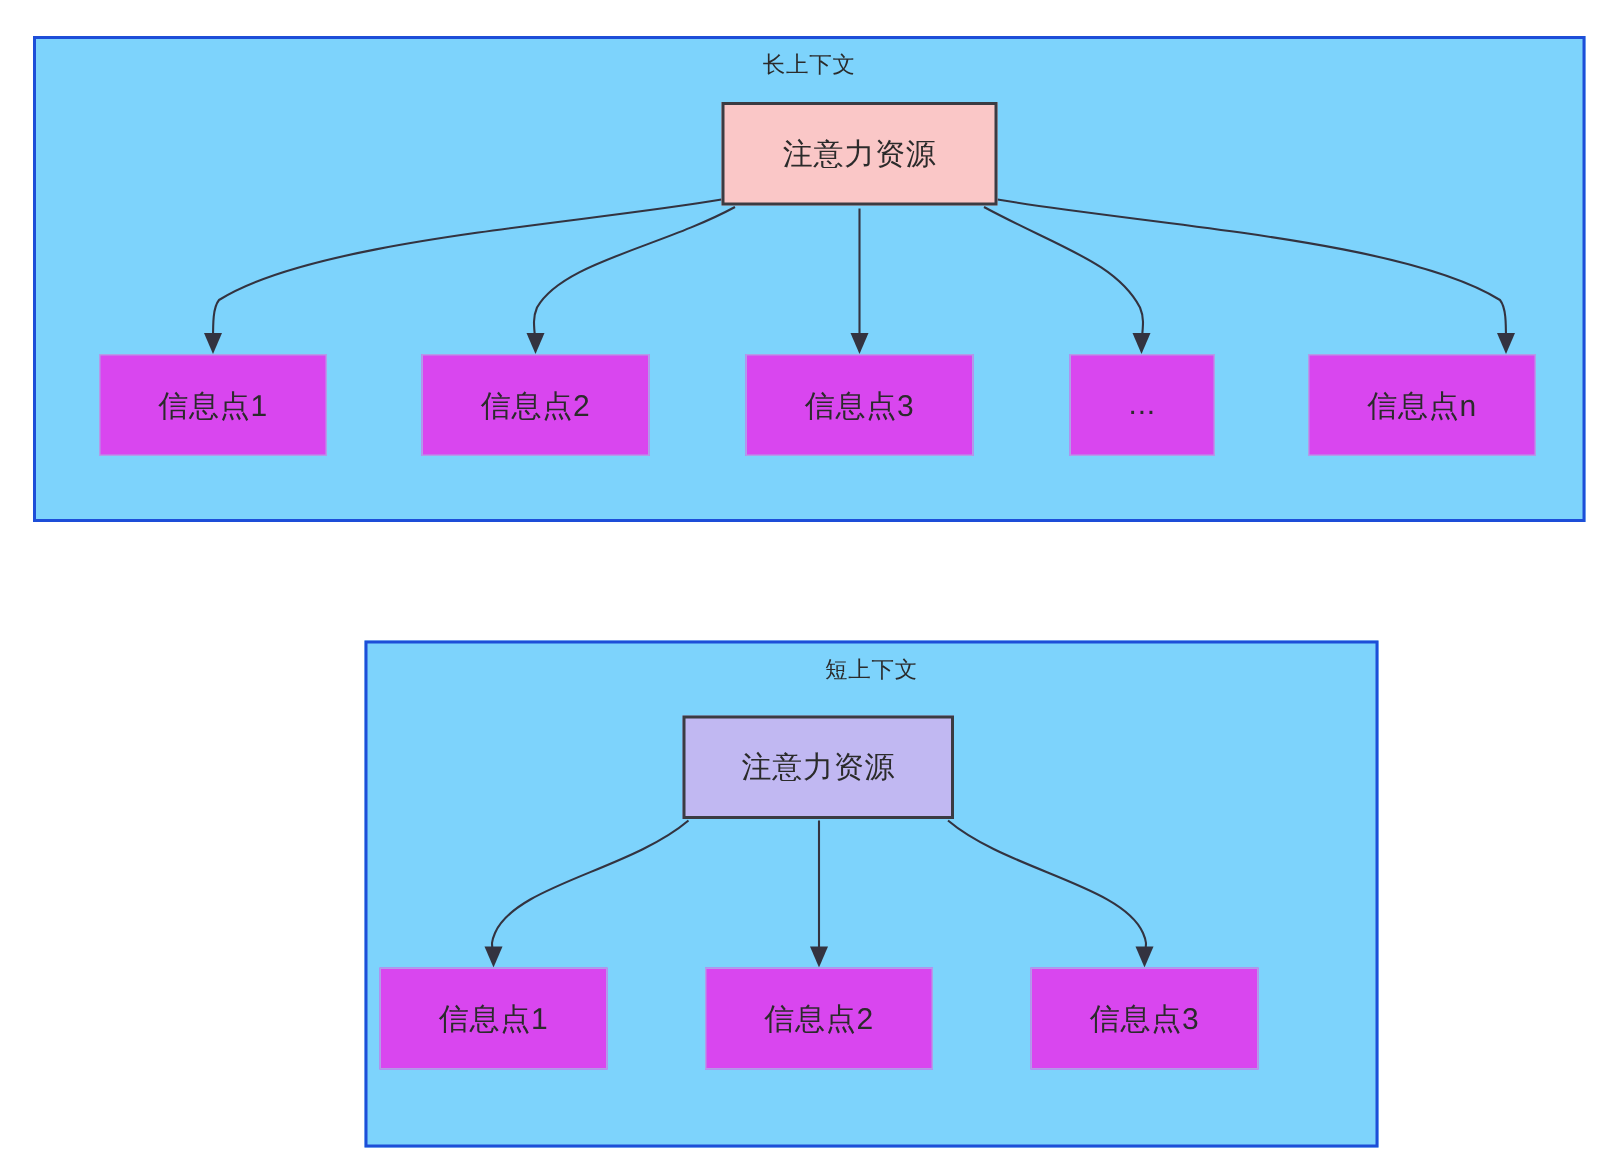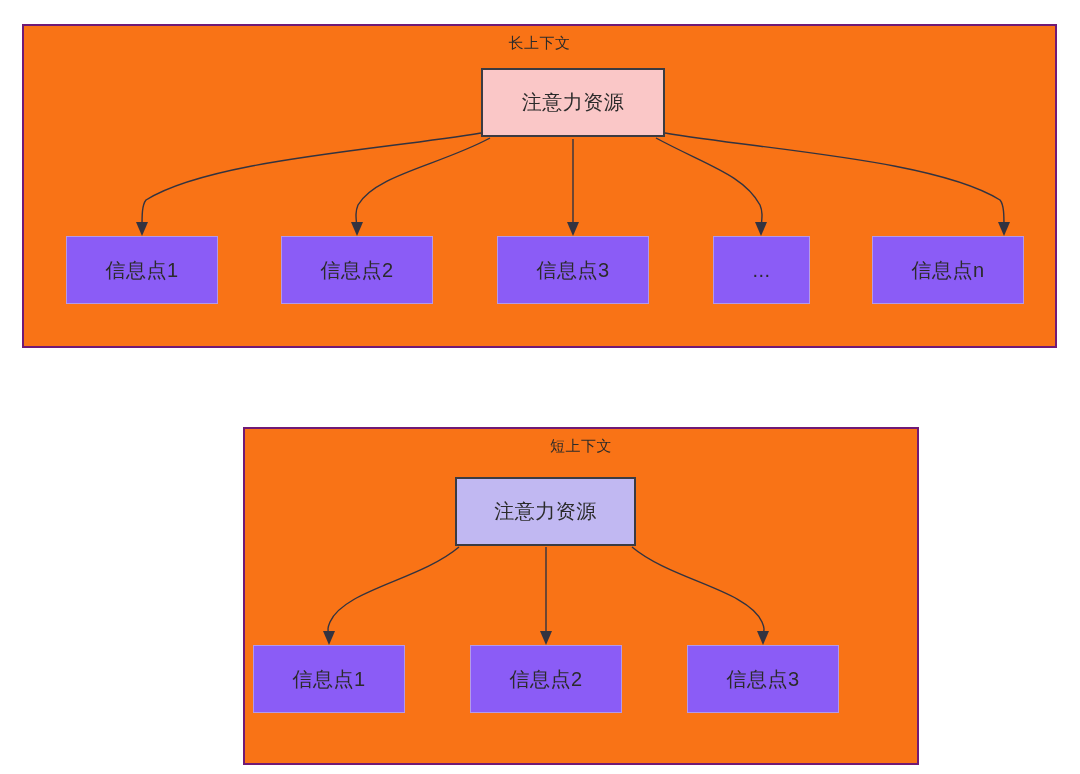--- a/index.html
+++ b/index.html
@@ -18,22 +18,22 @@
   .canvas {
     position: absolute;
     left: 0; top: 0;
     width: 1080px;
     height: 774px;
   }
 
   
   .panel {
     position: absolute;
-    background: #f97316;
-    border: 2px solid #701a75;
+    background: #7dd3fc;
+    border: 2px solid #1d4ed8;
     box-sizing: border-box;
     padding-left: 24px;
   }
   #panel-long {
     left: 22px;
     top: 24px;
     width: 1035px;
     height: 324px;
   }
   #panel-short {
@@ -71,21 +71,21 @@
 
   .node-attention-pink {
     background: #fac7c7;
     border: 2px solid #3b3b42;
   }
   .node-attention-blue {
     background: #c1b8f2;
     border: 2px solid #3b3b42;
   }
   .node-info {
-    background: #8b5cf6;
+    background: #d946ef;
     border: 1.5px solid #b49ae8;
   }
 
   
   #long-attention   { left: 481px; top: 68px;  width: 184px; height: 69px; }
 
   #long-info-1 { left: 66px;  top: 236px; width: 152px; height: 68px; }
   #long-info-2 { left: 281px; top: 236px; width: 152px; height: 68px; }
   #long-info-3 { left: 497px; top: 236px; width: 152px; height: 68px; }
   #long-info-4 { left: 713px; top: 236px; width: 97px;  height: 68px; }

